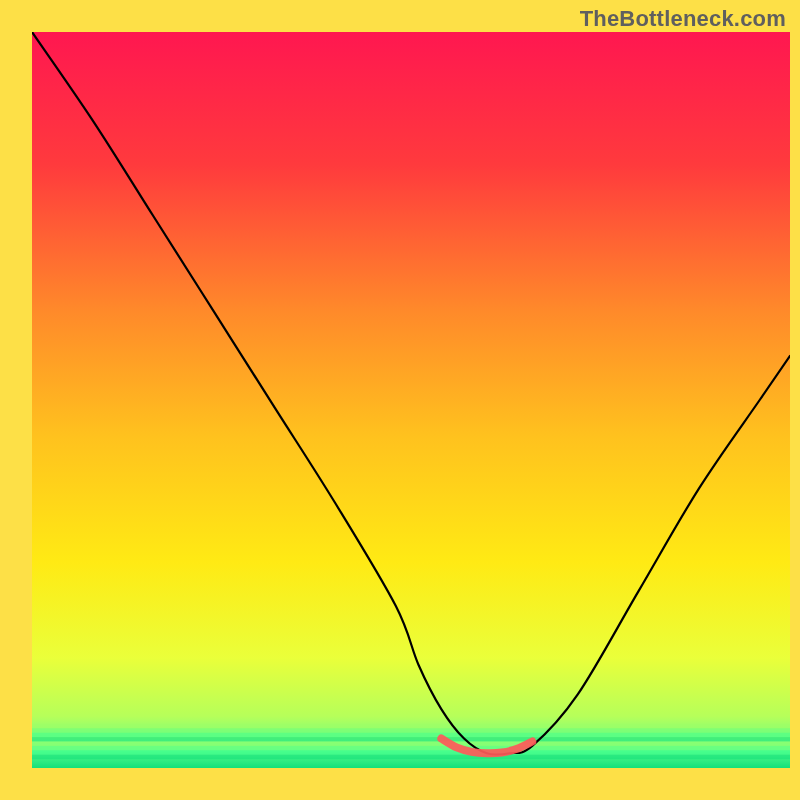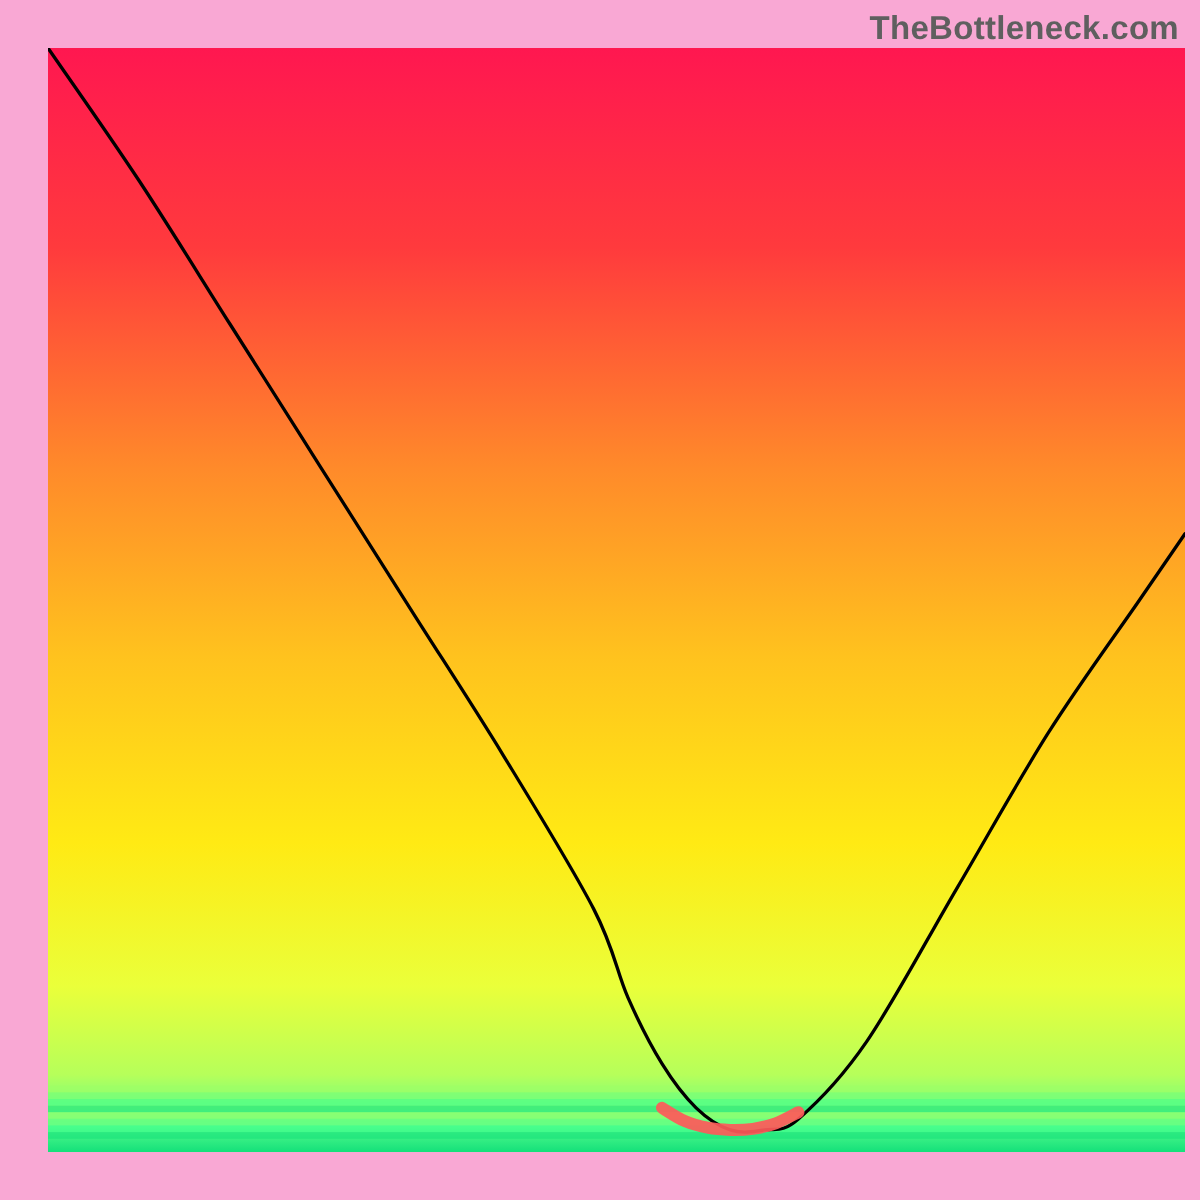--- a/index.html
+++ b/index.html
@@ -8,21 +8,21 @@
     width: 800px;
     height: 800px;
     background: #000;
     font-family: Arial, Helvetica, sans-serif;
     overflow: hidden;
   }
   .frame {
     position: relative;
     width: 800px;
     height: 800px;
-    background: #f9a8d4;
+    background: #fde047;
   }
   .watermark {
     position: absolute;
     top: 6px;
     right: 14px;
     color: #5f5f5f;
     font-size: 22px;
     font-weight: 600;
     letter-spacing: 0.2px;
     z-index: 10;

